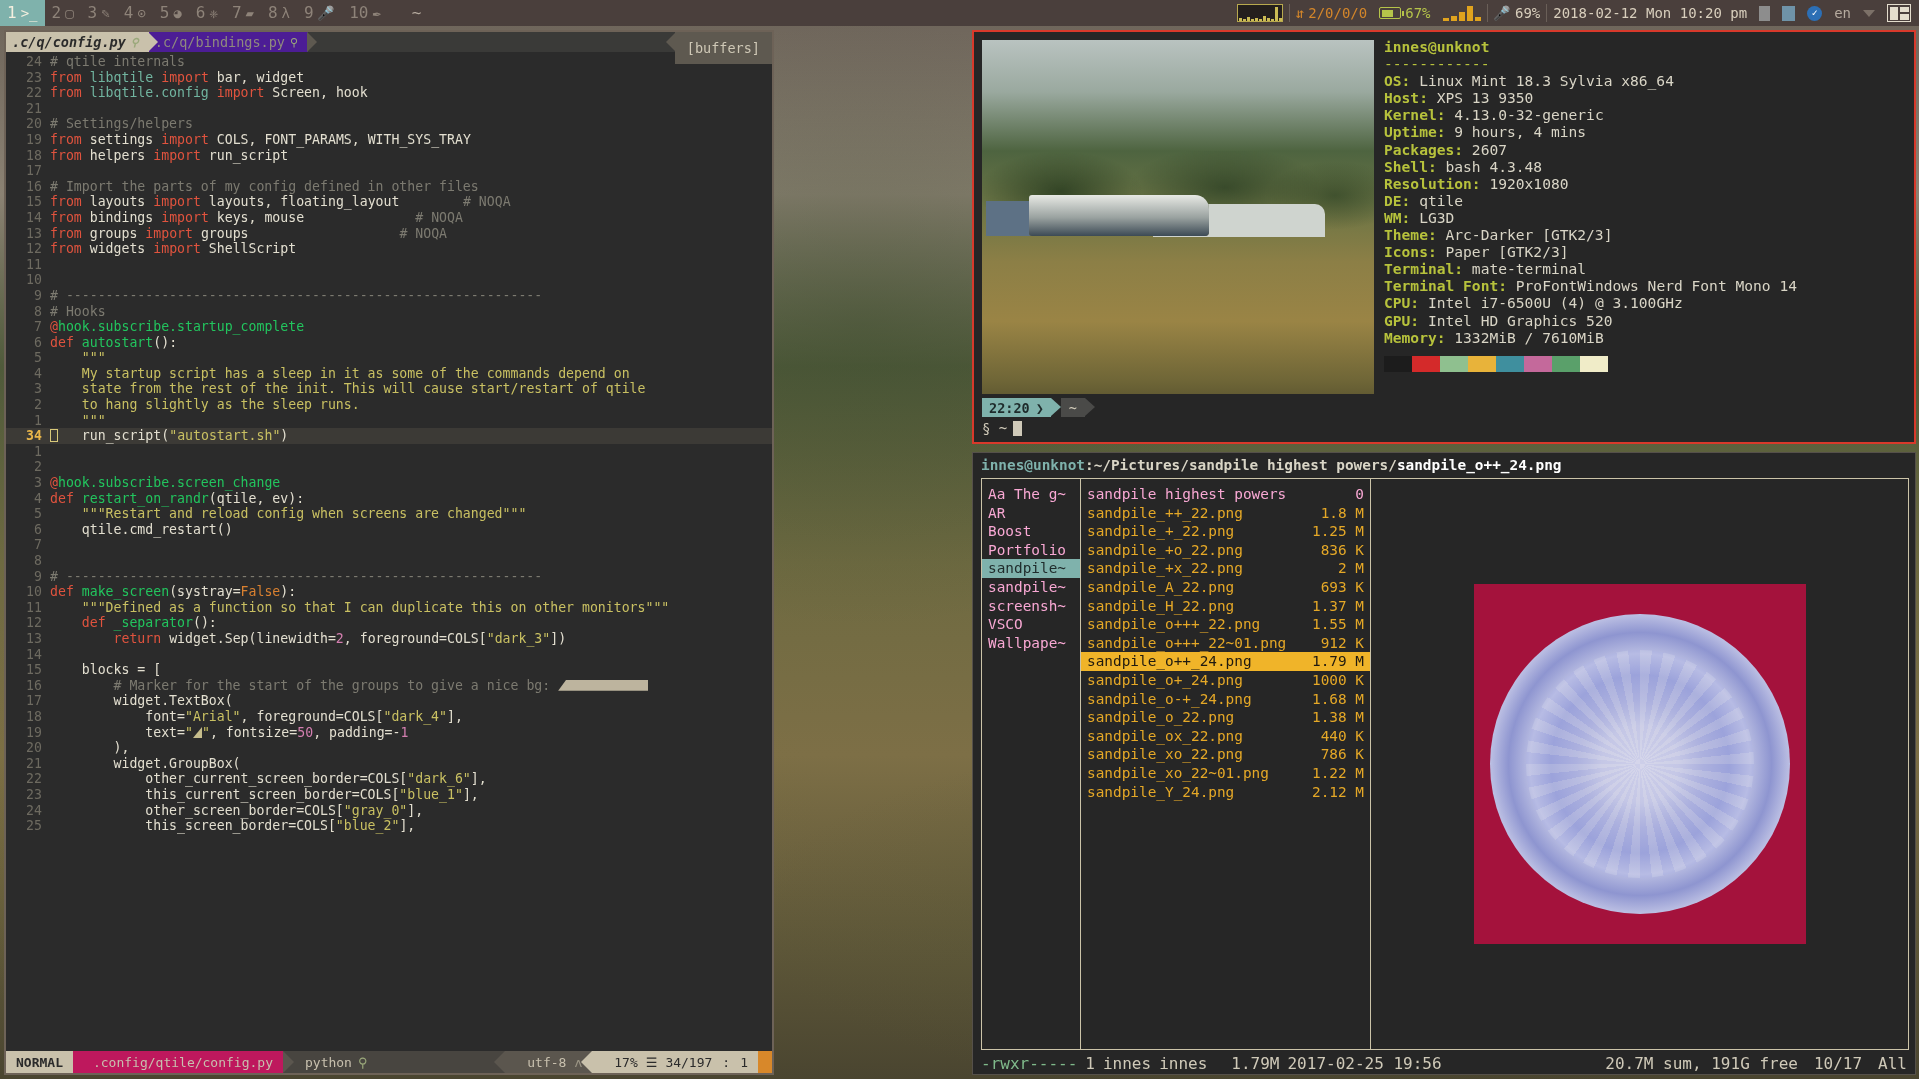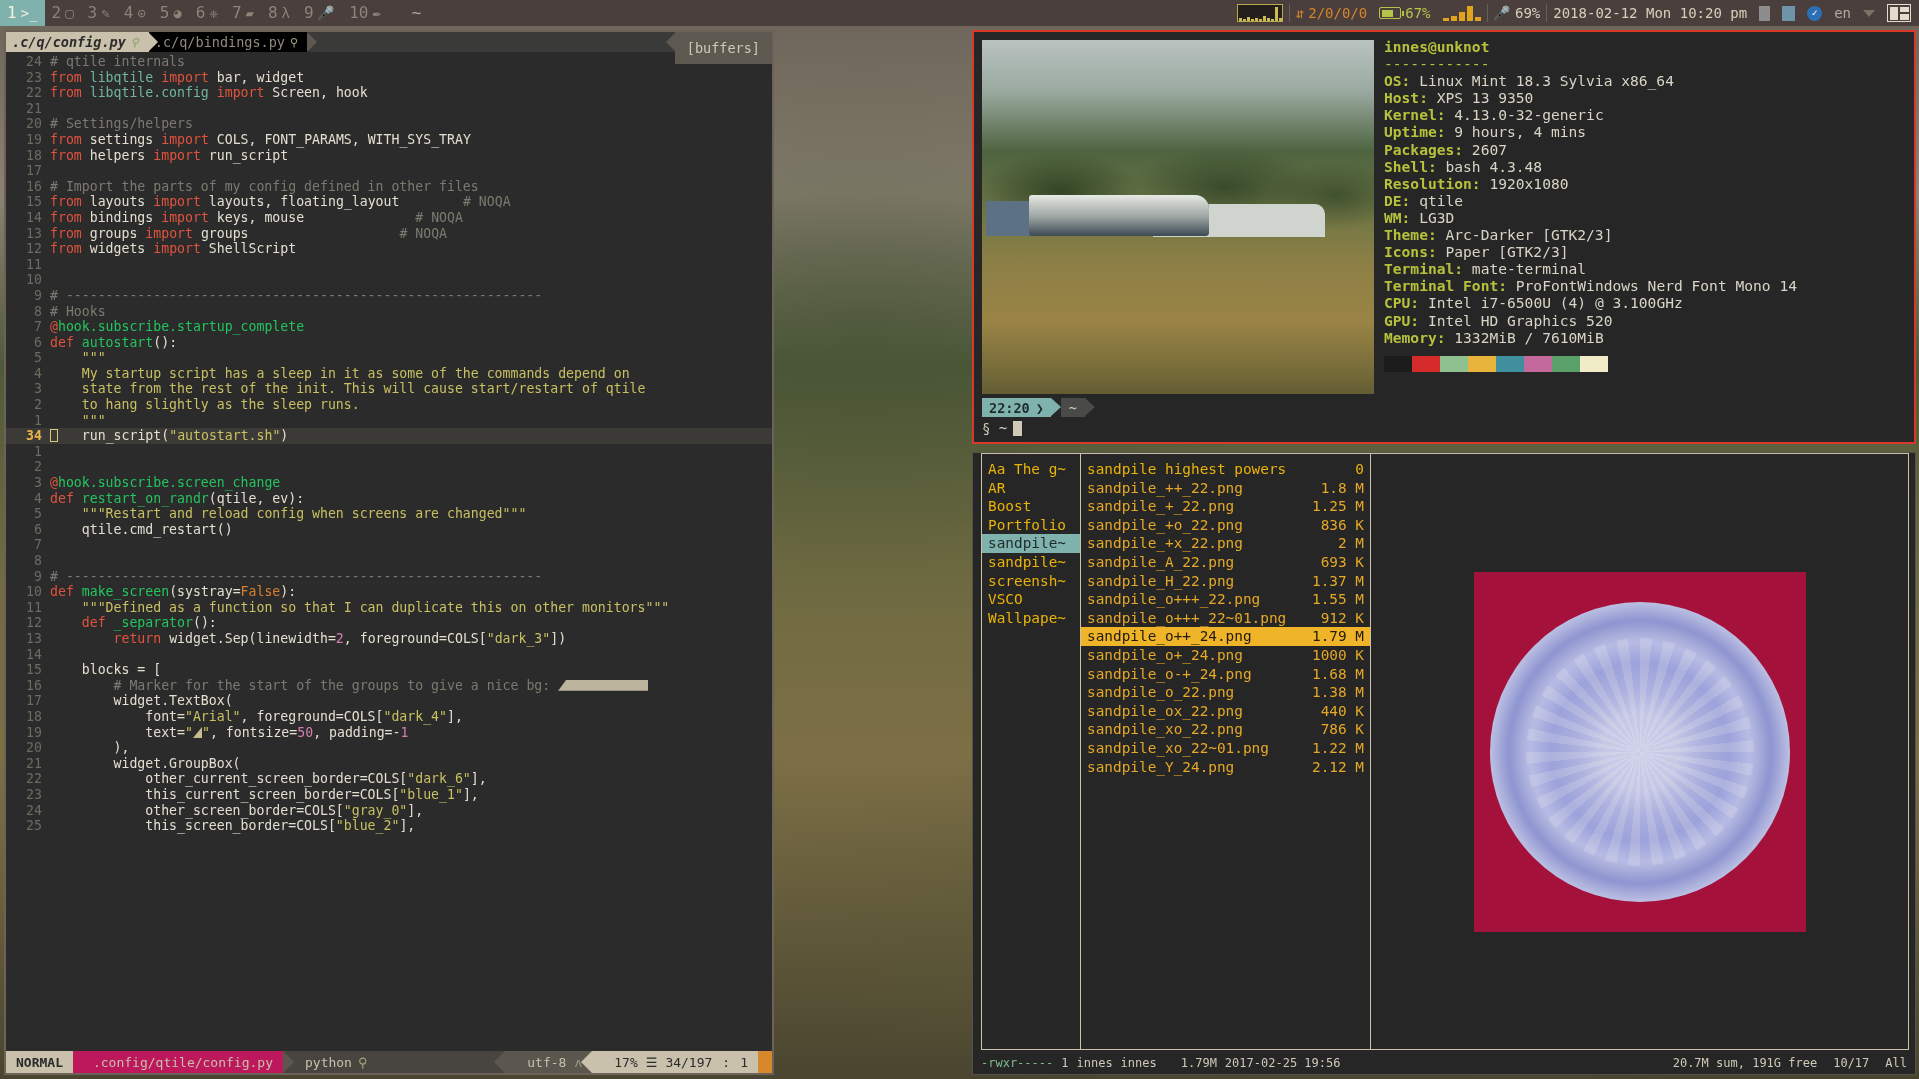--- a/index.html
+++ b/index.html
@@ -73,21 +73,21 @@
   .vim-tabline{ height:20px; background:#3a3a38; display:flex; align-items:stretch; font-size:13.5px;}
   .vtab{
     padding:0 10px 0 6px; display:flex;align-items:center;gap:5px;
     position:relative; color:#8f8a7e;
   }
   .vtab.sel{ background:#c9c1ab; color:#2b2b2b; font-weight:bold;font-style:italic;}
   .vtab.sel::after{
     content:""; position:absolute; right:-9px; top:0; border-top:10px solid transparent;
     border-bottom:10px solid transparent; border-left:10px solid #c9c1ab; z-index:3;
   }
-  .vtab.un{ background:#000000; }
+  .vtab.un{ background:#4c1d95; }
   .vtab.un::after{
     content:""; position:absolute; right:-9px; top:0; border-top:10px solid transparent;
     border-bottom:10px solid transparent; border-left:10px solid #5e5950; z-index:2;
   }
   .vtab .mod{color:#9aa87a;font-size:11px;}
   .buffers{
     margin-left:auto; background:#5e5950; color:#cfc8b6; padding:16px 12px;
     display:flex;align-items:center; position:relative;
   }
   .buffers::before{
@@ -171,21 +171,21 @@
     display:flex; flex-direction:column; font-size:14.4px;
   }
   .rg-title{ padding:4px 6px 5px 8px; white-space:nowrap; color:#7fb2ac; font-weight:bold;}
   .rg-title .u{color:#7fb2ac;} .rg-title .p{color:#d9d5c6;} .rg-title .f{color:#fff;}
   .rg-cols{ flex:1 1 auto; display:flex; gap:0px; padding:0 6px 2px 8px; min-height:0;}
   .rg-pane{ border:1px solid #cbc3a8; background:#262626; overflow:hidden;}
   .rg-pane.p1{ width:100px; padding:6px 0 0 0;}
   .rg-pane.p2{ width:290px; padding:6px 0 0 0; border-left:none;}
   .rg-pane.p3{ flex:1 1 auto; border-left:none; display:flex; align-items:center; justify-content:center; background:#262626;}
   .rg-row{ display:flex; padding:0 6px; line-height:18.6px; white-space:nowrap; color:#7fb2ac;}
-  .rg-row.dir{ color:#eab308;}
+  .rg-row.dir{ color:#f9a8d4;}
   .rg-row.file{ color:#e5a827;}
   .rg-row.sel{ background:#7fb2ac; color:#1f2b2b;}
   .rg-row.cursel{ background:#f0b429; color:#201a10;}
   .rg-row .nm{ flex:1 1 auto; overflow:hidden;}
   .rg-row .sz{ flex:none; padding-left:8px;}
   .rg-preview{
     width:332px;height:360px;position:relative;background:#a4123c;overflow:hidden;
   }
   .rg-preview .core{
     position:absolute; left:50%; top:50%; transform:translate(-50%,-50%);
@@ -196,21 +196,21 @@
   }
   .rg-preview .core::after{
     content:""; position:absolute; inset:12%;
     background:
       repeating-conic-gradient(from 0deg at 50% 50%,
         rgba(255,255,255,.14) 0deg 6deg, rgba(110,115,190,.16) 6deg 12deg);
     border-radius:50%;
     mix-blend-mode:overlay;
   }
   .rg-statusbar{
-    height:22px; display:flex; align-items:center; padding:0 8px; color:#cfc9b8; font-size:12px;
+    height:22px; display:flex; align-items:center; padding:0 8px; color:#cfc9b8; font-size:16px;
     white-space:nowrap;
   }
   .rg-statusbar .perm{ color:#7fb98a; }
   .rg-statusbar .right{ margin-left:auto; display:flex; gap:16px;}
 </style>
 </head>
 <body>
 
 <div id="wallpaper"></div>
 
@@ -466,20 +466,23 @@
       <div class="p2a"></div>
     </div>
     <div class="term-line2">
       <span>§ ~</span>
       <span class="cur"></span>
     </div>
   </div>
 </div>
 
 <div id="ranger">
+  <div class="rg-title">
+    <span class="u">innes@unknot</span><span class="p">:~/Pictures/sandpile highest powers/</span><span class="f">sandpile_o++_24.png</span>
+  </div>
   <div class="rg-cols">
     <div class="rg-pane p1" id="rg-parent">
         <div class="rg-row dir">
           <span class="nm">Aa The g~</span>
         </div>
         <div class="rg-row dir">
           <span class="nm">AR</span>
         </div>
         <div class="rg-row dir">
           <span class="nm">Boost</span>

